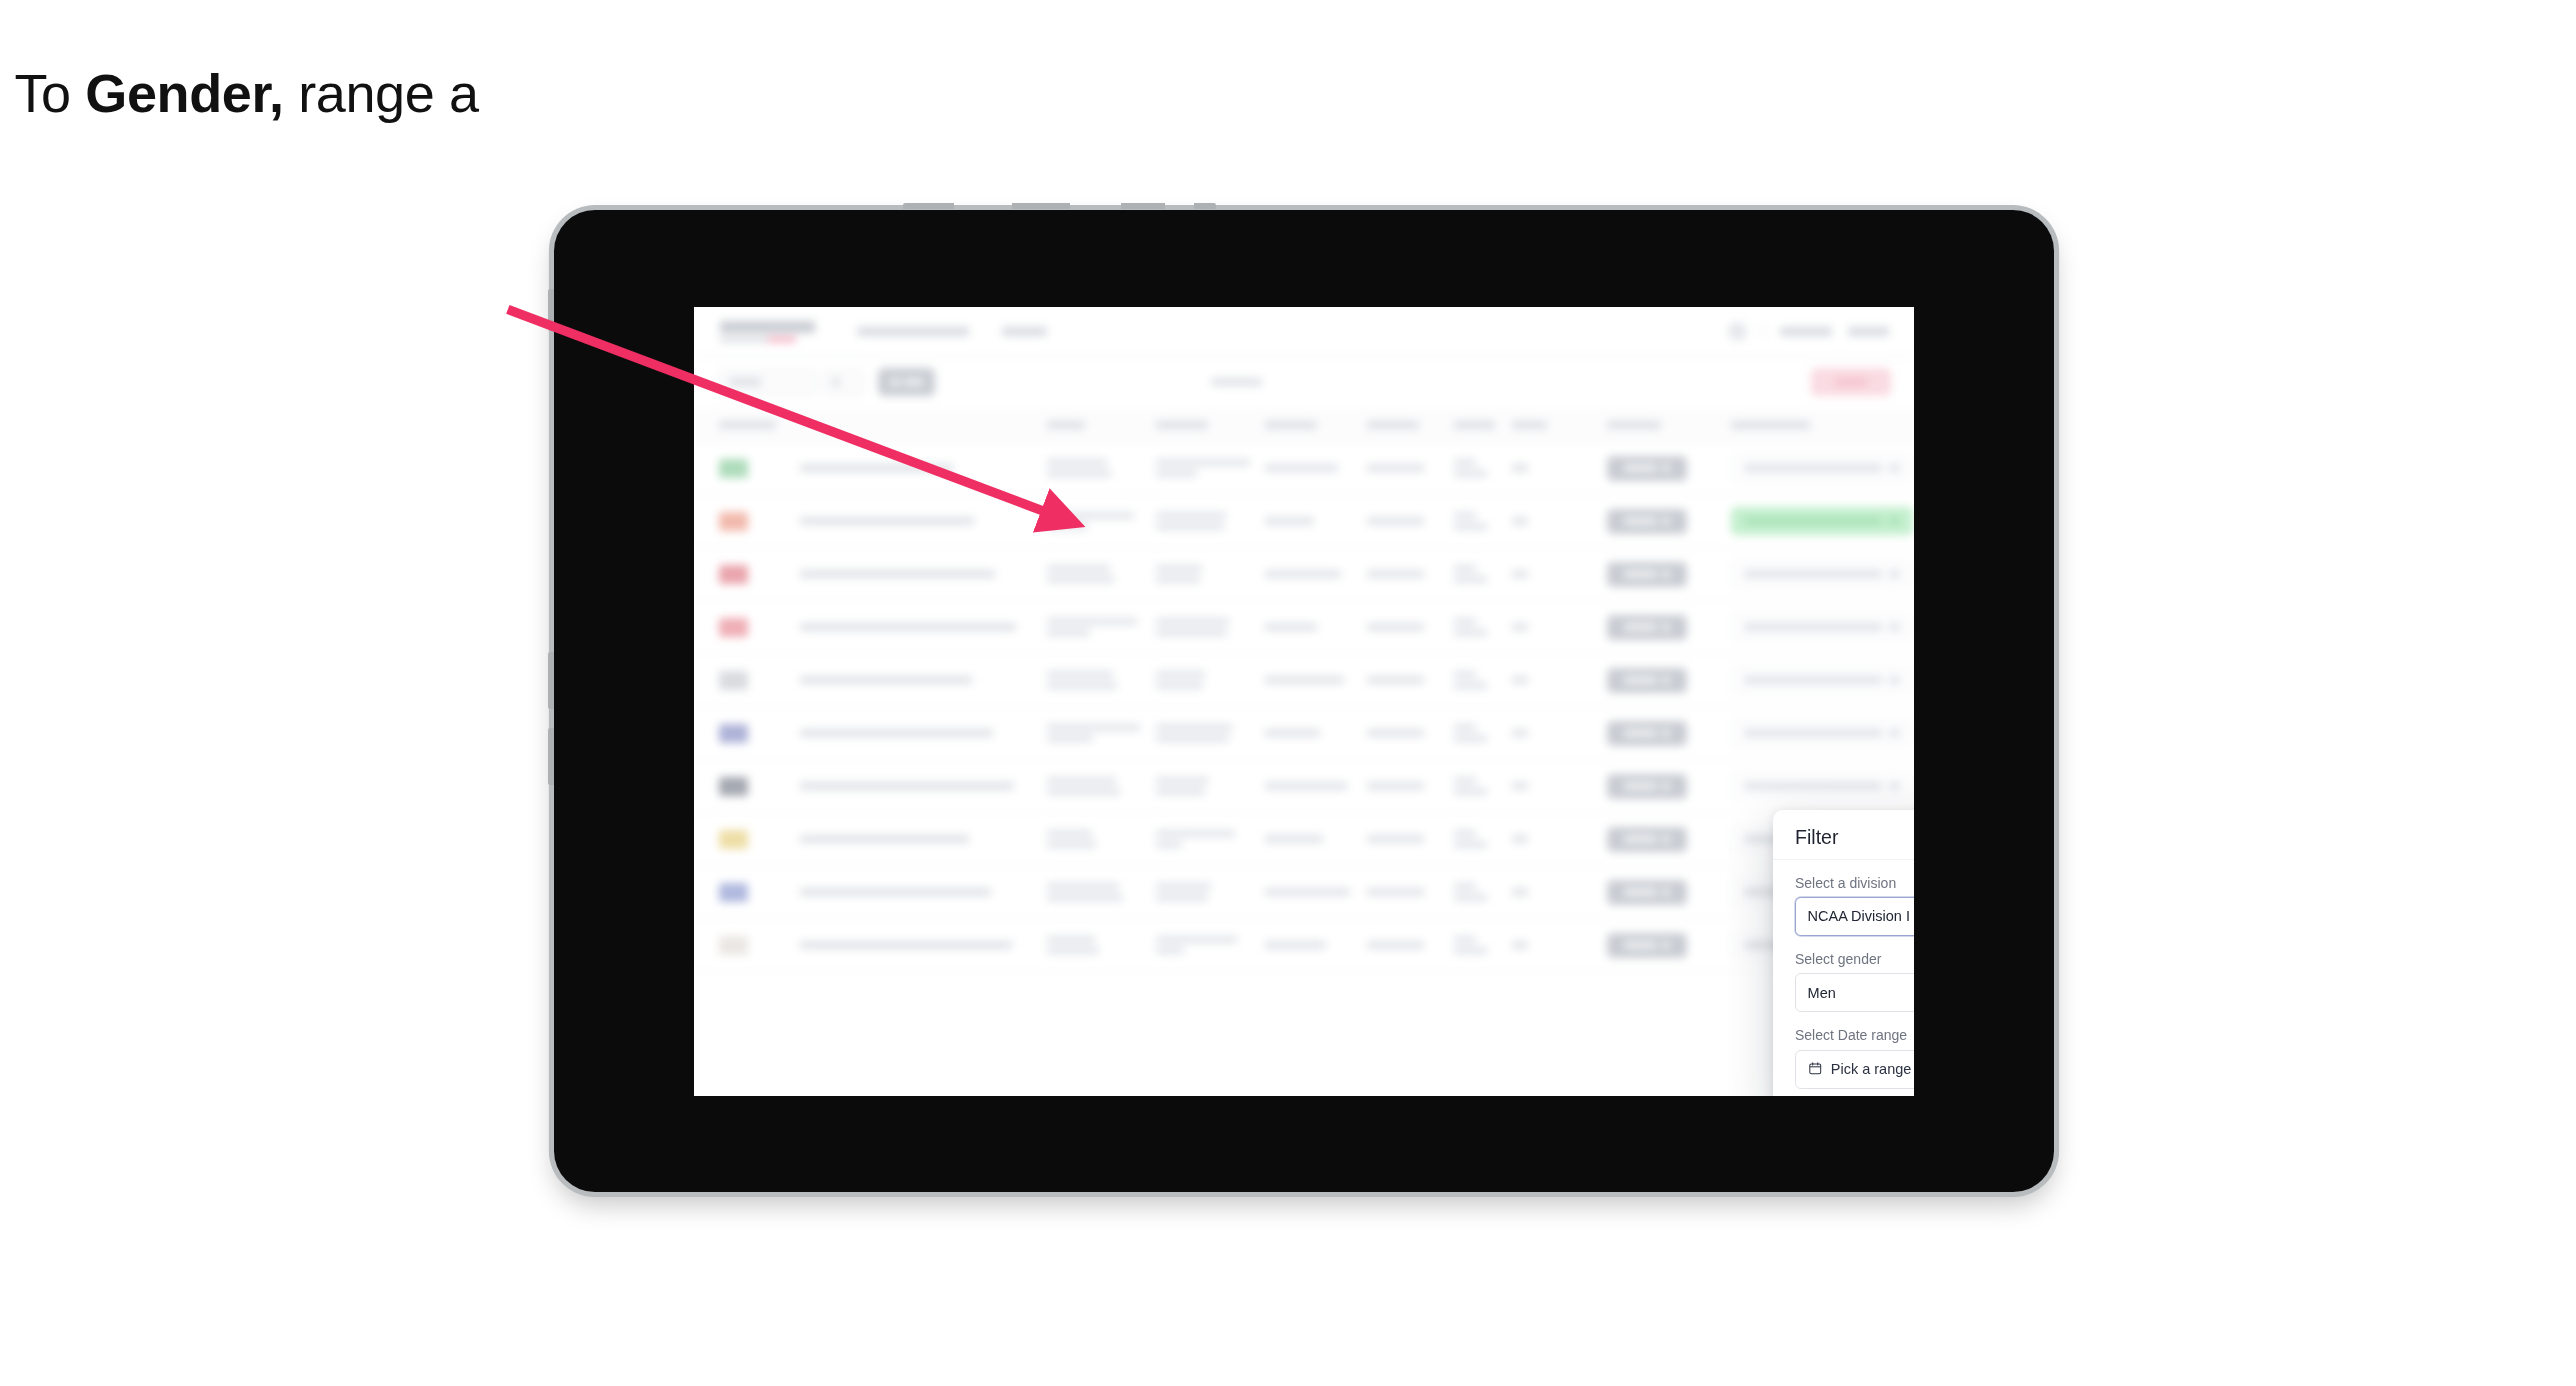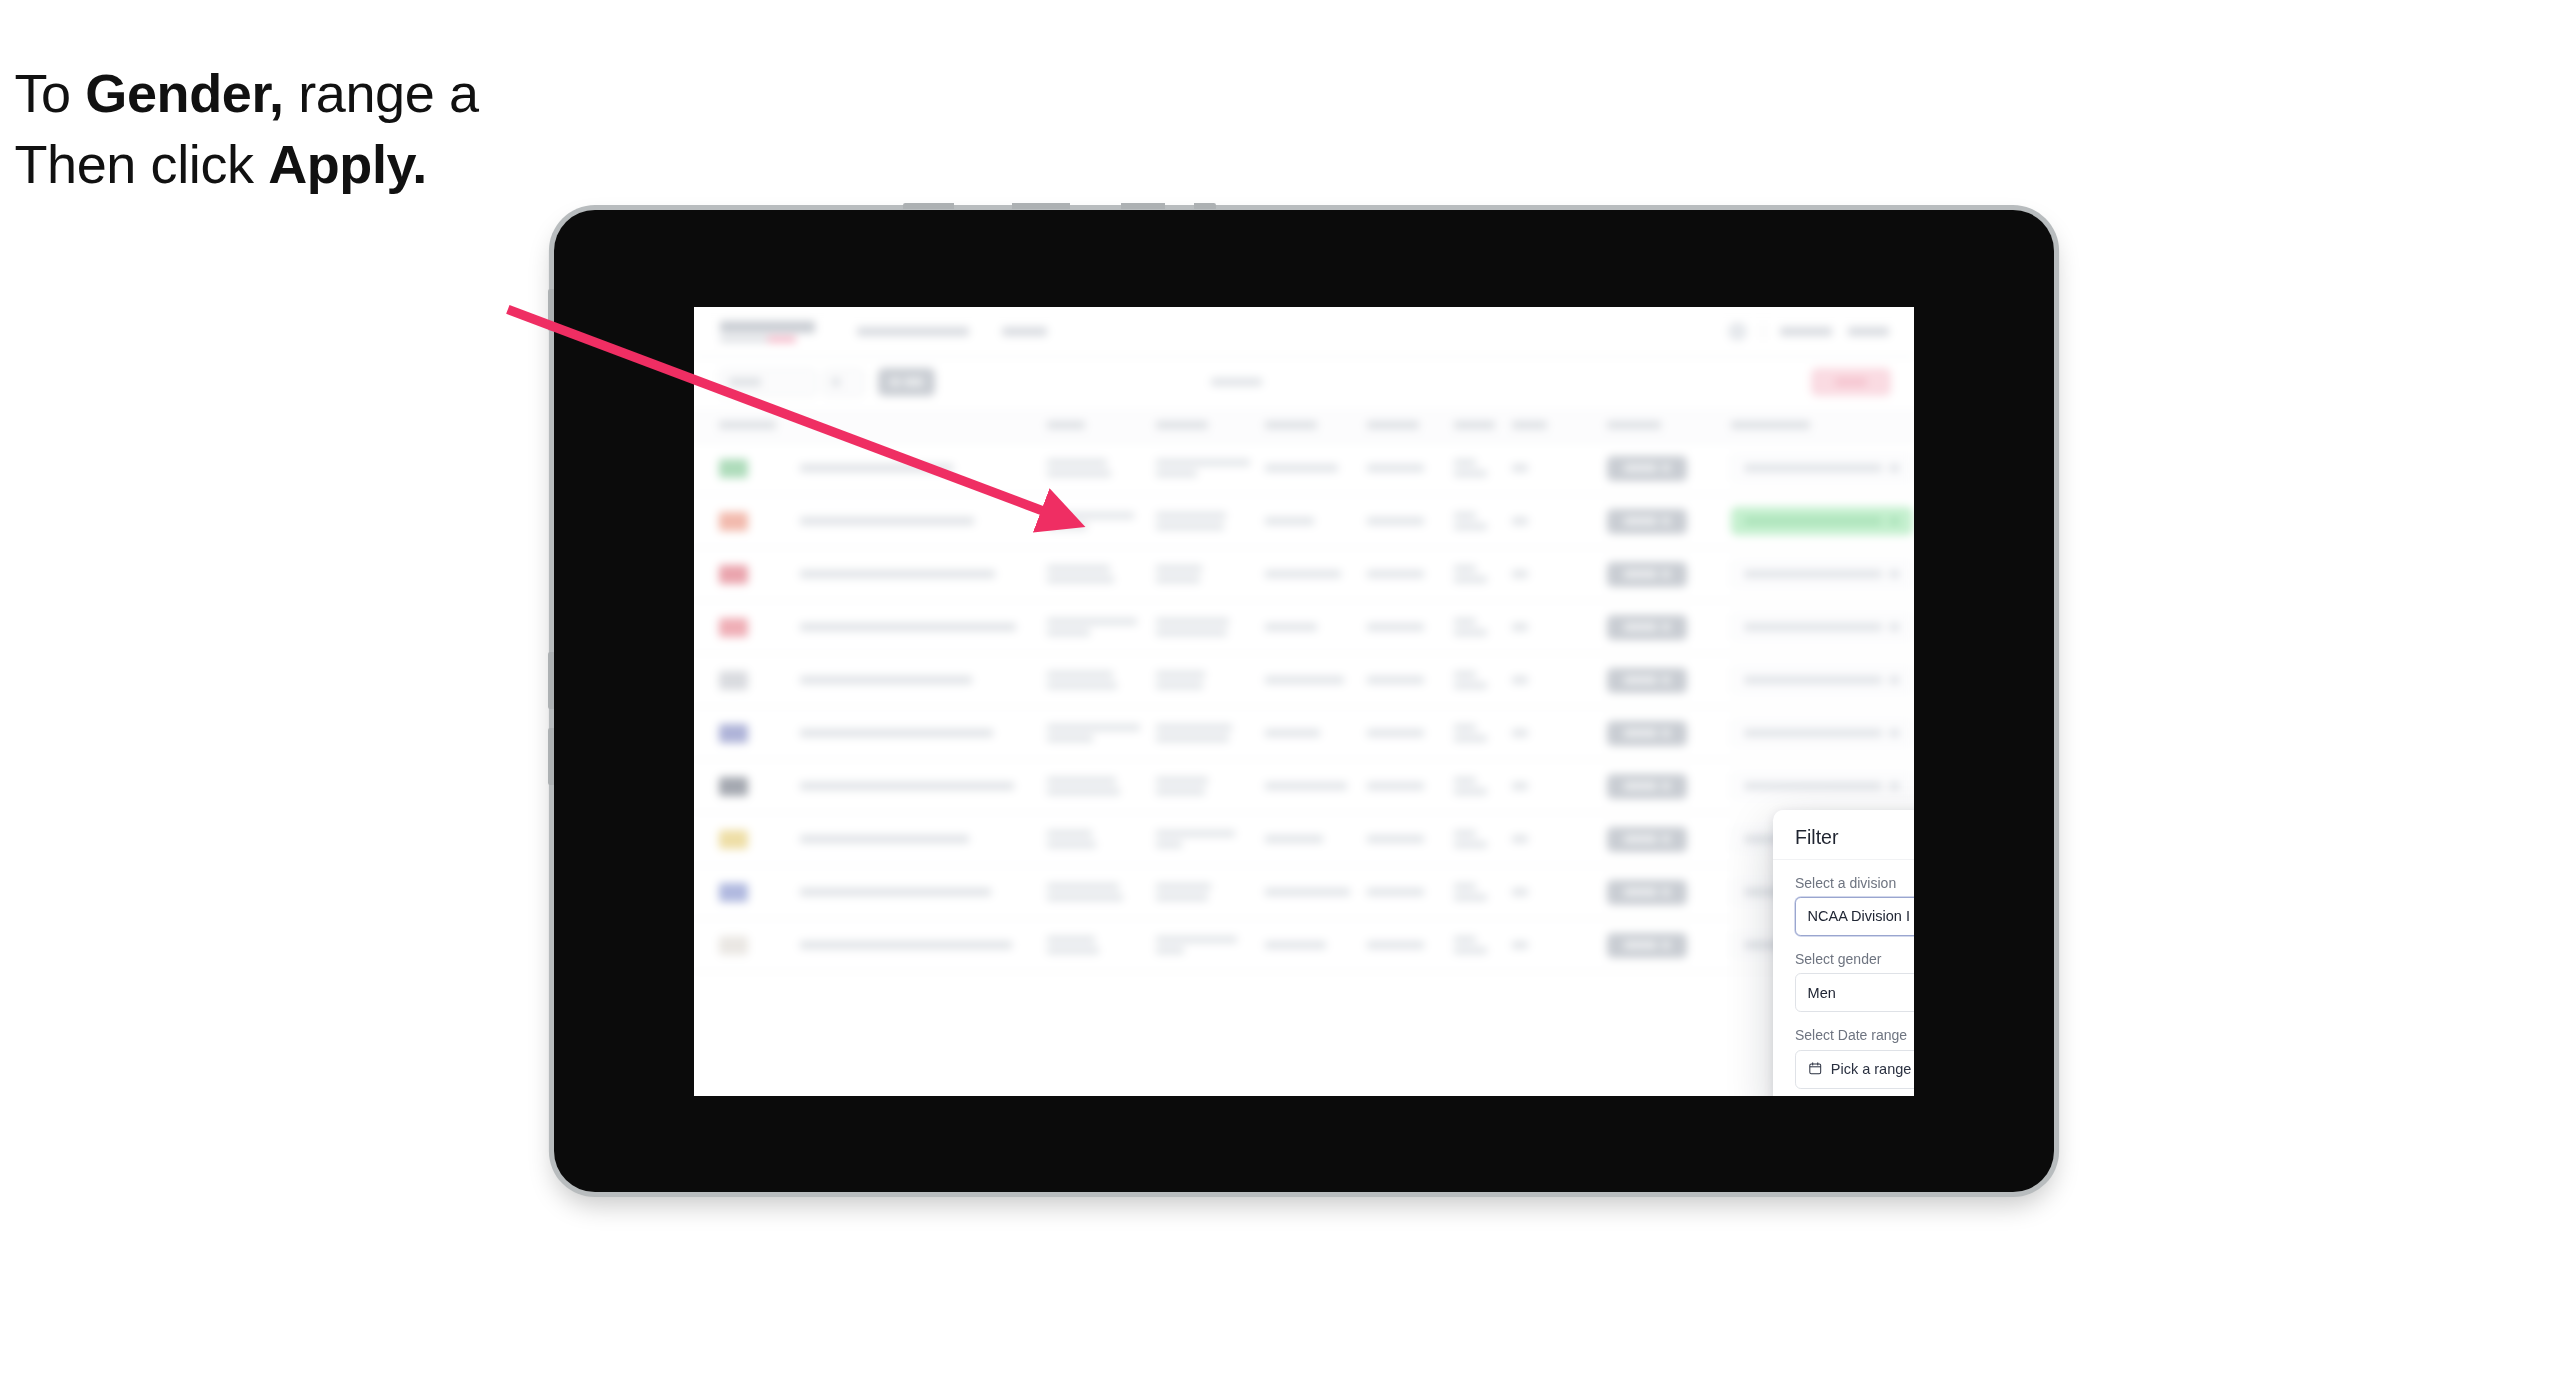--- a/index.html
+++ b/index.html
@@ -217,21 +217,20 @@
     display: flex; align-items: center; gap: 8.7px; padding: 0 11.6px;
     box-sizing: border-box; background: #fff;
   }
   .date-text { font-size: 14.5px; color: #2a3040; }
 </style>
 </head>
 <body>
 
 <div id="instruction">
   <span class="ln"><span>To </span><span class="b">Gender,</span><span> range a</span></span>
-  <span class="ln"><span>Then click </span><span class="b">Apply.</span></span>
 </div>
 
 <div id="tablet">
   <div class="side-btn power"></div>
   <div class="side-btn vol-a"></div>
   <div class="side-btn vol-b"></div>
 
   <div id="screen">
 
     <div id="app">

